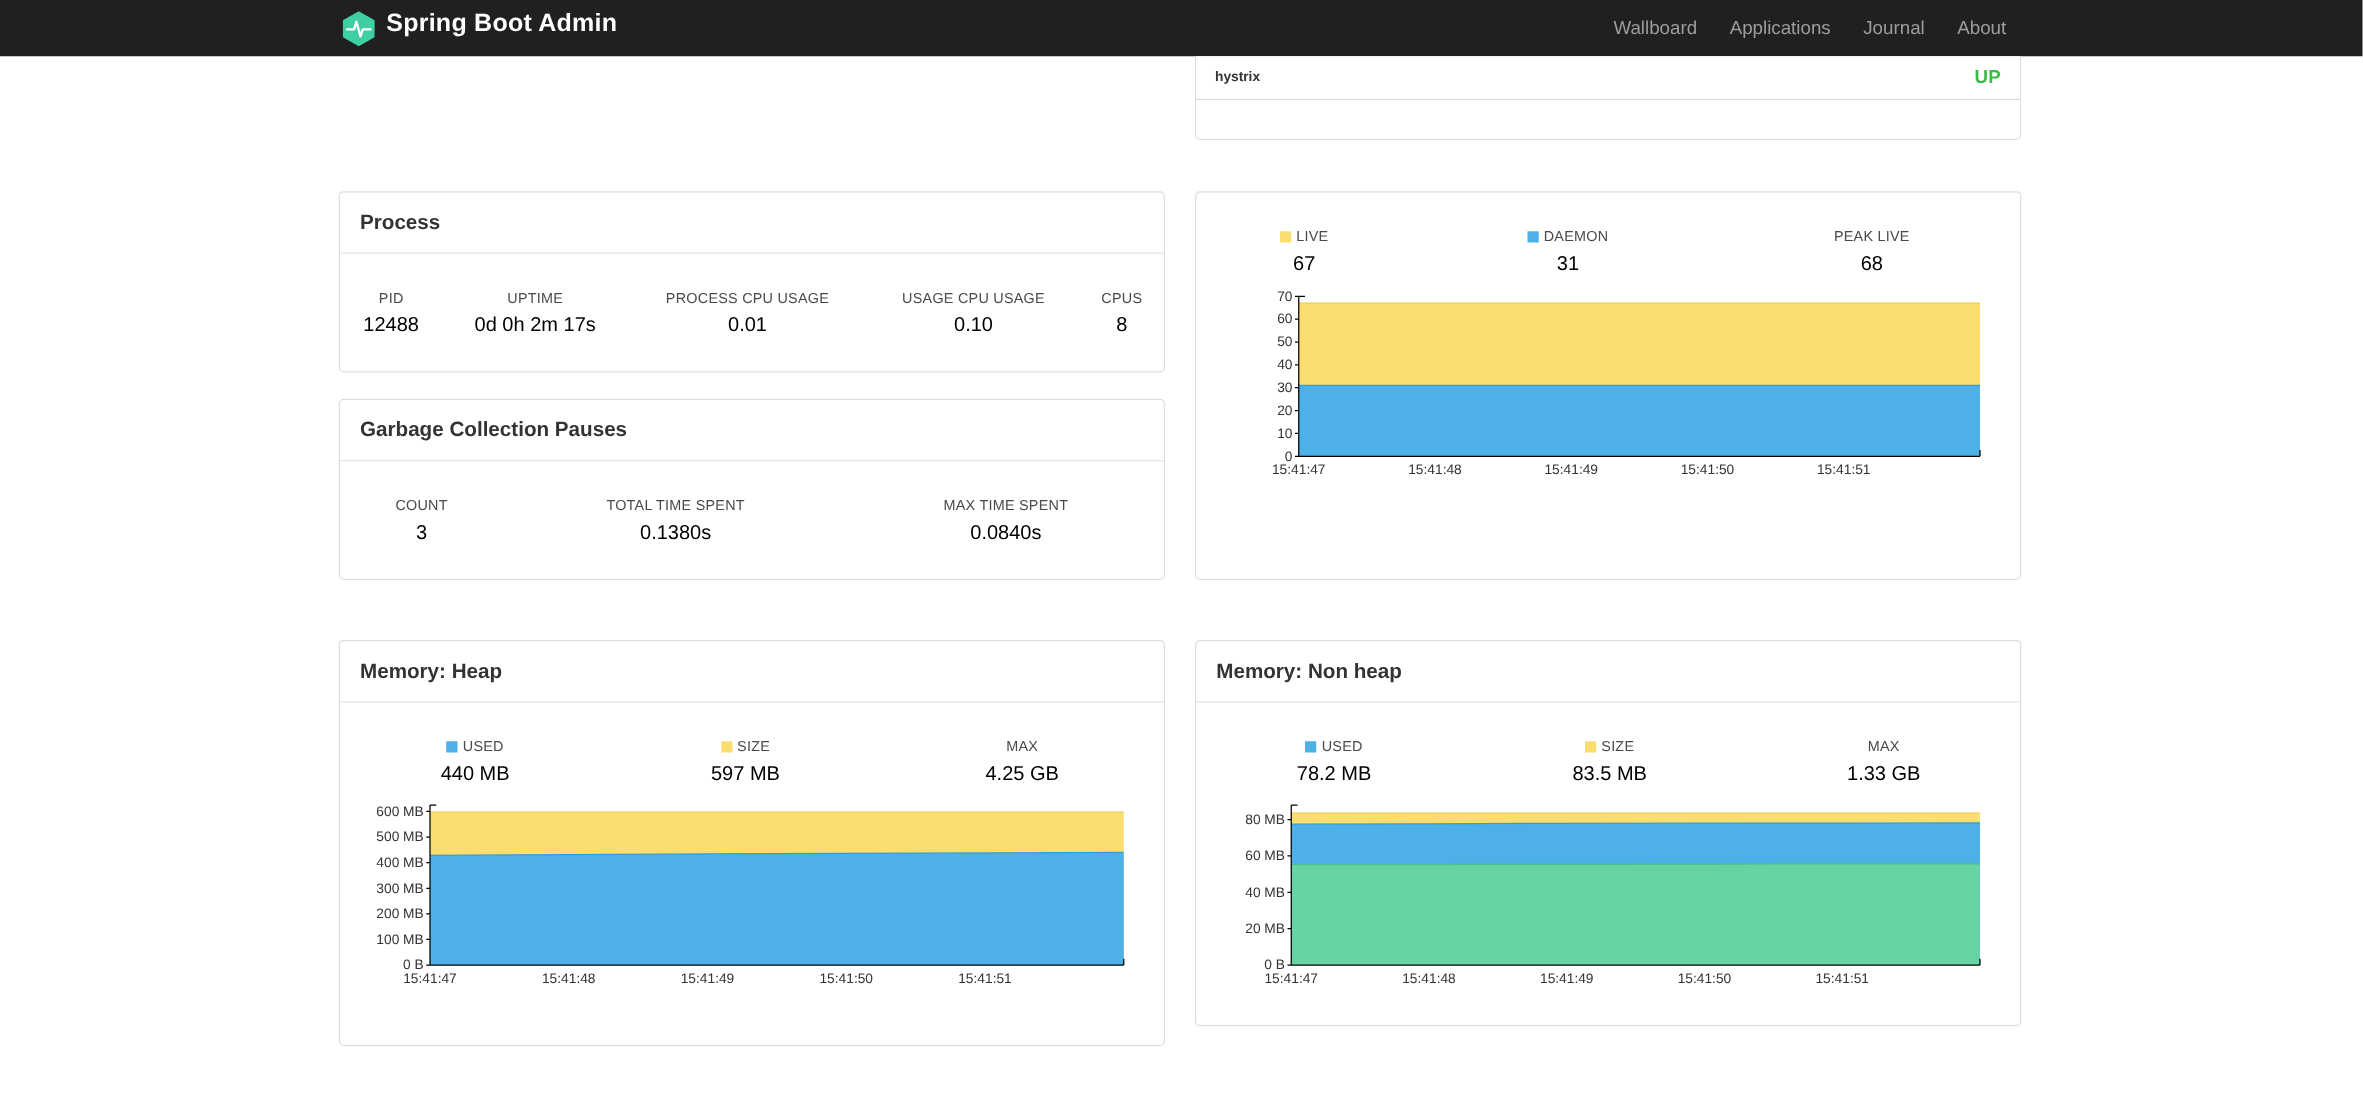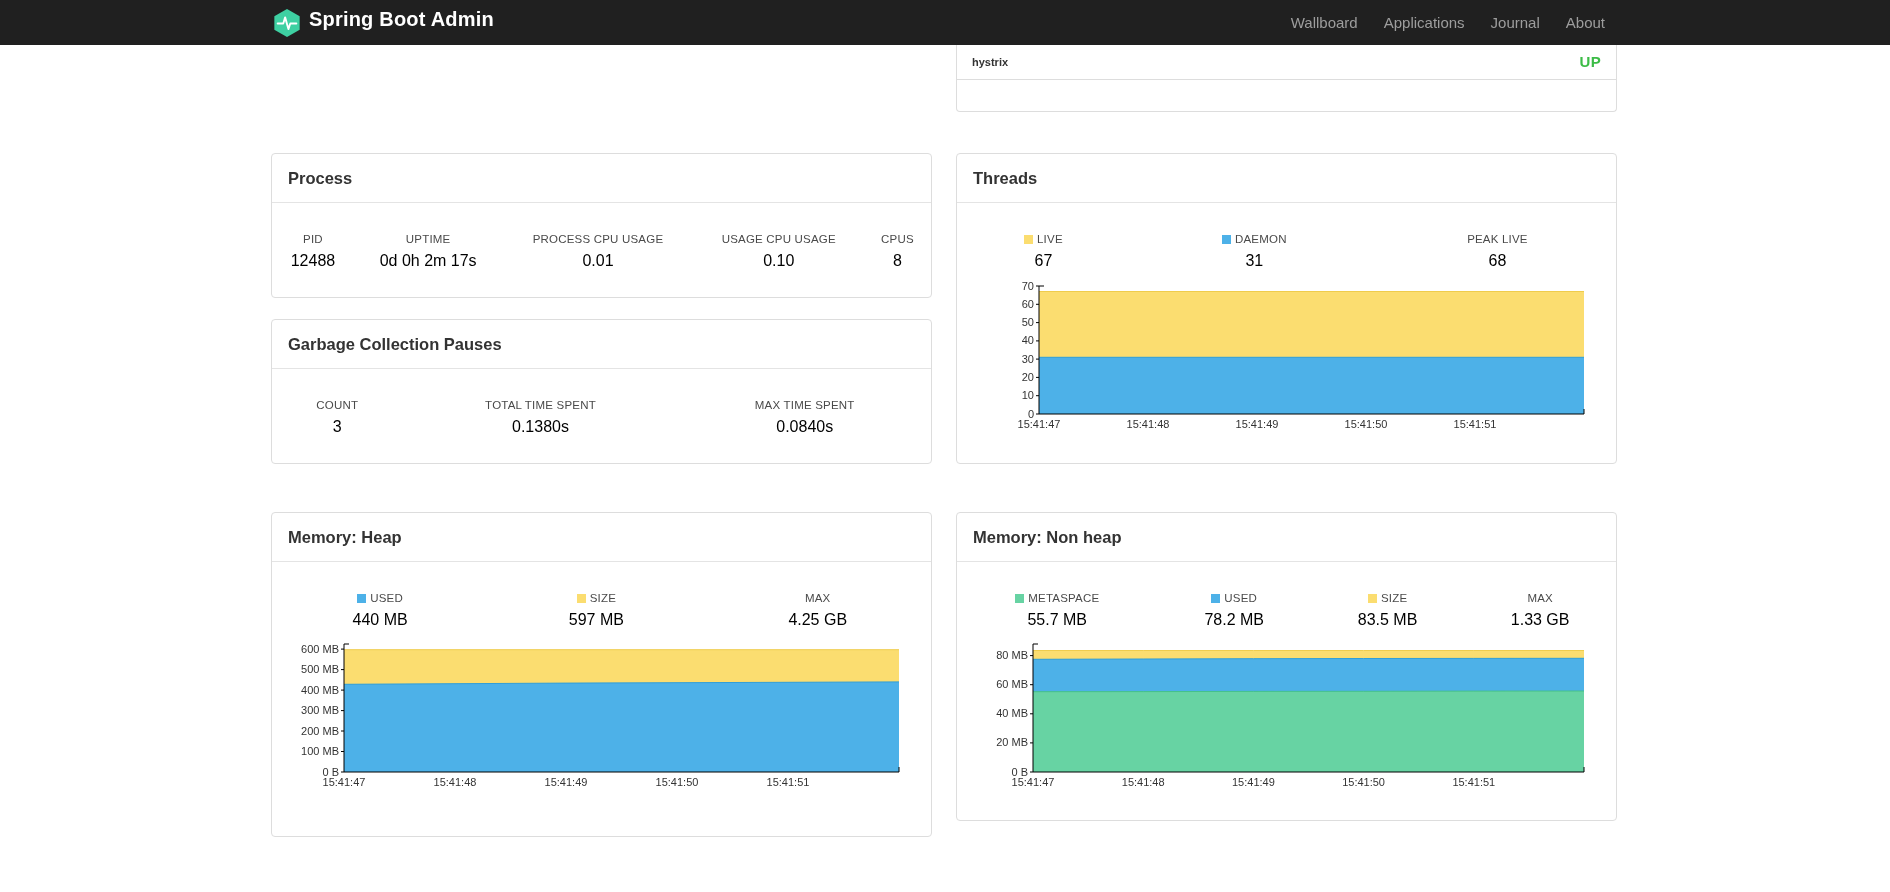--- a/index.html
+++ b/index.html
@@ -87,21 +87,20 @@
       <div class="stat-value">0.10</div>
     </div>
     <div class="stat">
       <div class="stat-label">CPUS</div>
       <div class="stat-value">8</div>
     </div>
   </div>
 </div>
 
 <div class="card" id="card-threads">
-  <div class="card-title">Threads</div>
   <div class="stats">
     <div class="stat">
       <div class="stat-label"><span class="sq" style="background: rgb(251, 221, 112);"></span><span>LIVE</span></div>
       <div class="stat-value">67</div>
     </div>
     <div class="stat">
       <div class="stat-label"><span class="sq" style="background: rgb(77, 177, 232);"></span><span>DAEMON</span></div>
       <div class="stat-value">31</div>
     </div>
     <div class="stat">
@@ -204,24 +203,20 @@
         <text x="278.0" y="147" text-anchor="middle" class="tick">15:41:49</text>
         <text x="389.0" y="147" text-anchor="middle" class="tick">15:41:50</text>
         <text x="500.0" y="147" text-anchor="middle" class="tick">15:41:51</text>
       </svg></div>
 </div>
 
 <div class="card" id="card-nonheap">
   <div class="card-title">Memory: Non heap</div>
   <div class="stats">
     <div class="stat">
-      <div class="stat-label"><span class="sq" style="background: rgb(103, 211, 163);"></span><span>METASPACE</span></div>
-      <div class="stat-value">55.7 MB</div>
-    </div>
-    <div class="stat">
       <div class="stat-label"><span class="sq" style="background: rgb(77, 177, 232);"></span><span>USED</span></div>
       <div class="stat-value">78.2 MB</div>
     </div>
     <div class="stat">
       <div class="stat-label"><span class="sq" style="background: rgb(251, 221, 112);"></span><span>SIZE</span></div>
       <div class="stat-value">83.5 MB</div>
     </div>
     <div class="stat">
       <div class="stat-label">MAX</div>
       <div class="stat-value">1.33 GB</div>

